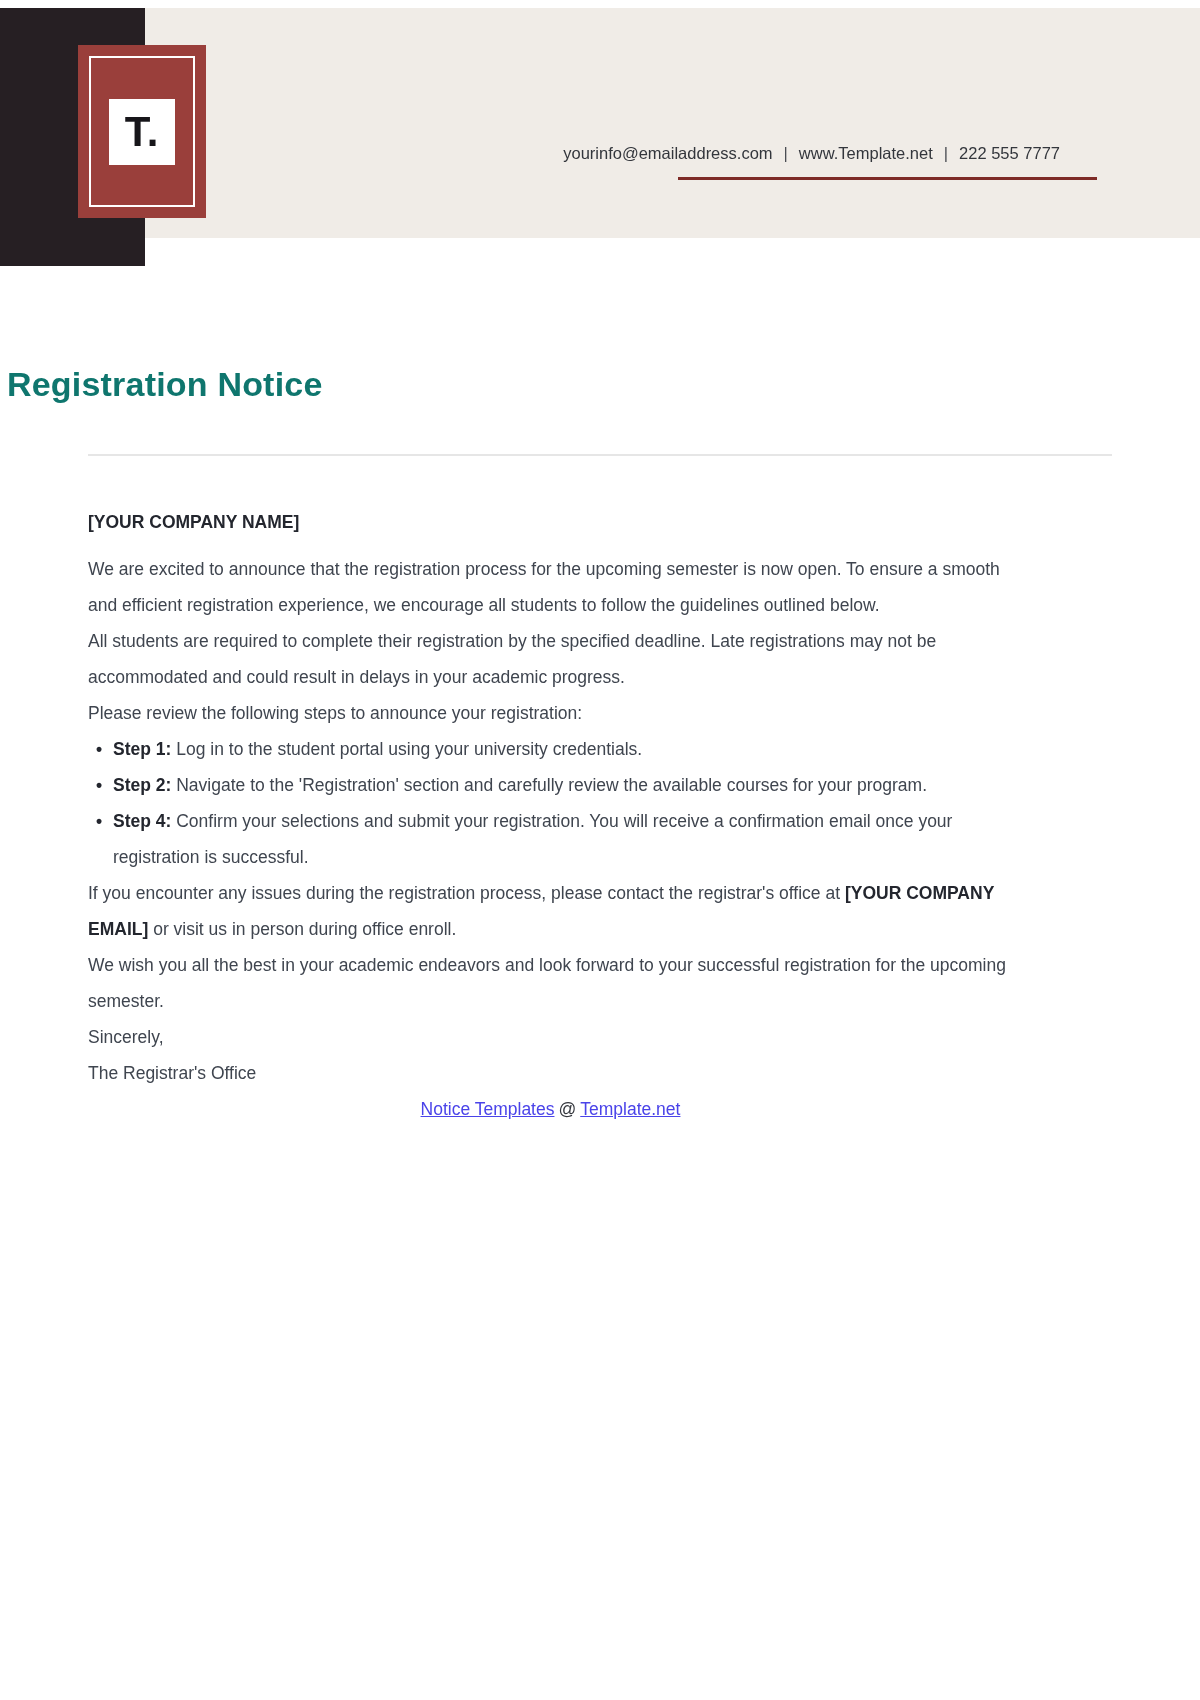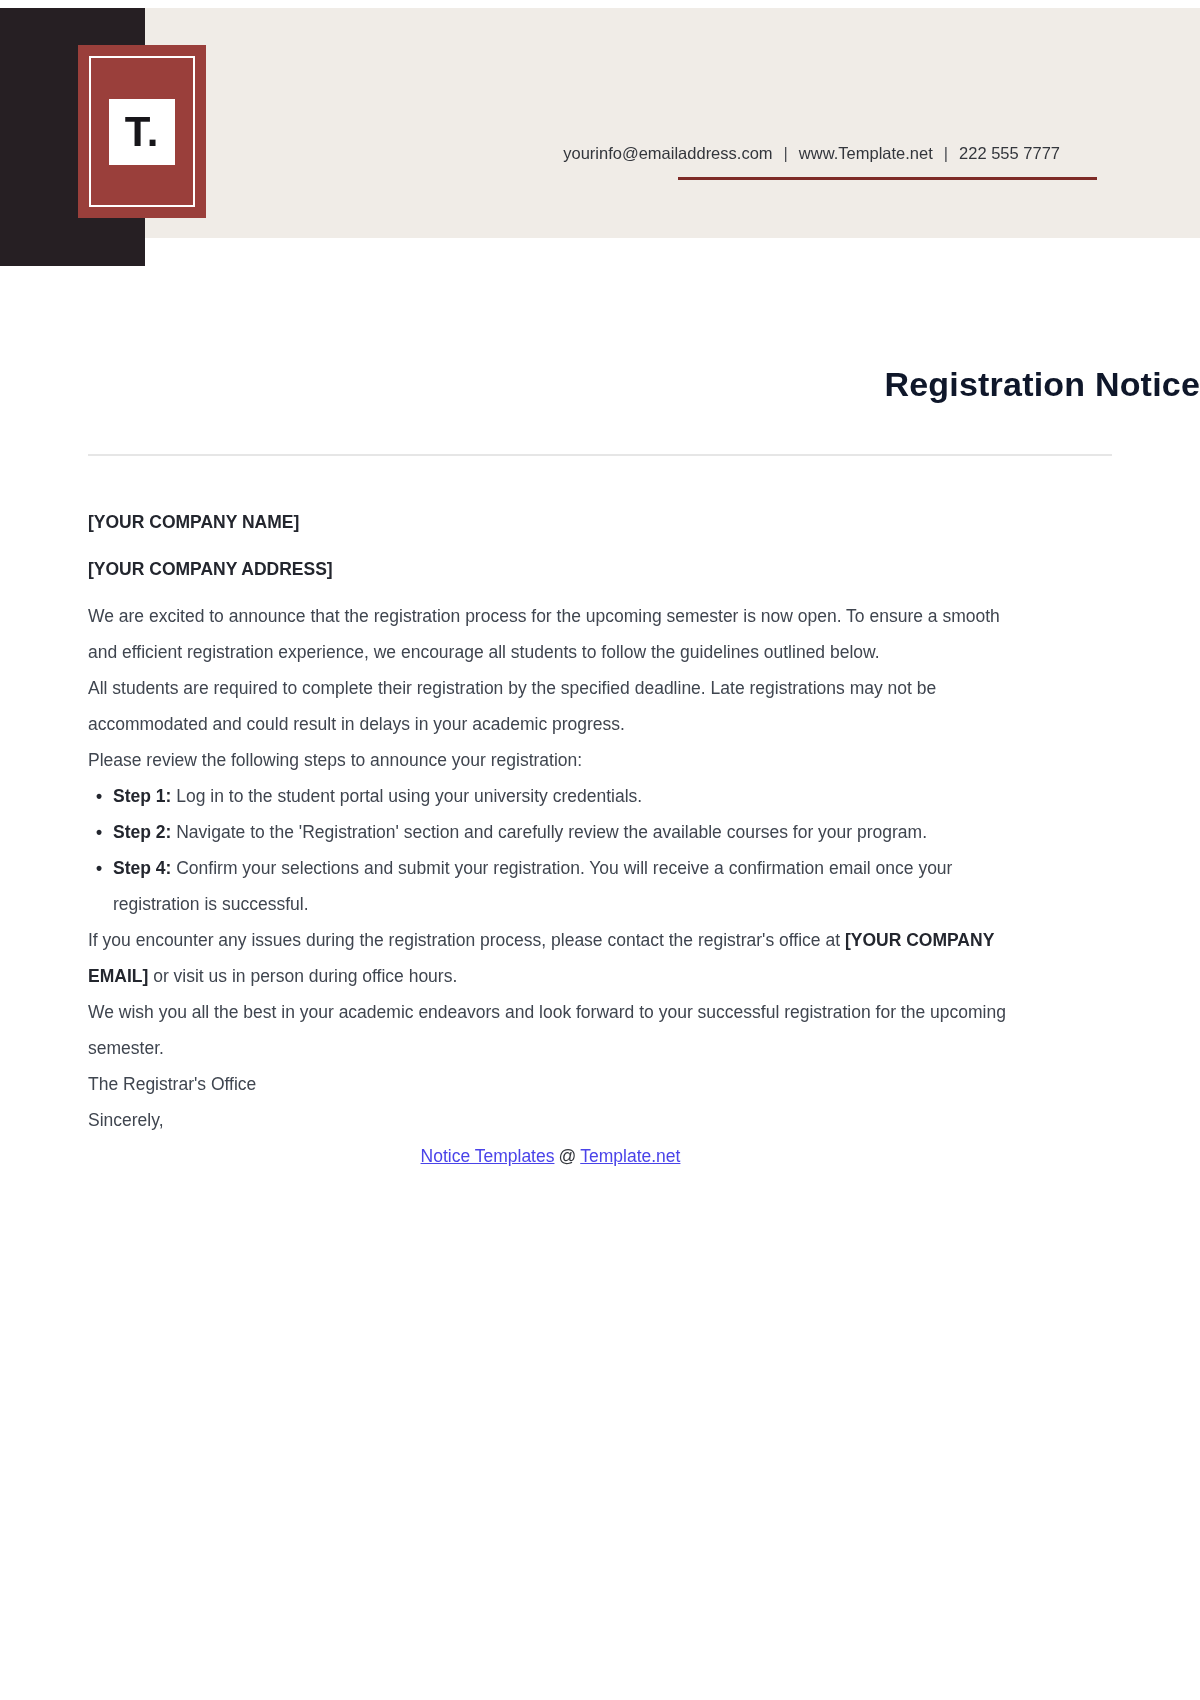--- a/index.html
+++ b/index.html
@@ -51,23 +51,24 @@
     position: absolute; top: 177px; right: 103px;
     width: 419px; height: 3px;
     background: #7e2b27;
   }
 
   
   .doc {
     position: absolute; top: 365px; left: 0; width: 1200px;
   }
   .title {
-    text-align: right;
-    font-size: 34px; font-weight: 700; color: #0f172a;
+    text-align: left;
+    font-size: 34px; font-weight: 700; color: #0f766e;
     letter-spacing: 0.2px;
+    padding-left: 7px;
   }
   .divider {
     border: none; border-top: 2px solid #e6e6e6;
     margin: 50px 88px 0 88px;
   }
   .content {
     margin: 48px 16px 0 88px;
     width: 925px;
     font-size: 17.5px;
     line-height: 36px;
@@ -108,38 +109,37 @@
     <span>yourinfo@emailaddress.com</span><span class="sep">|</span><span>www.Template.net</span><span class="sep">|</span><span>222 555 7777</span>
   </div>
   <div class="red-line"></div>
 
   <div class="doc">
     <h1 class="title">Registration Notice</h1>
     <hr class="divider">
 
     <div class="content">
       <p class="bold spaced">[YOUR COMPANY NAME]</p>
-      <p class="bold spaced">[YOUR COMPANY ADDRESS]</p>
 
 
       <p>We are excited to announce that the registration process for the upcoming semester is now open. To ensure a smooth and efficient registration experience, we encourage all students to follow the guidelines outlined below.</p>
       <p>All students are required to complete their registration by the specified deadline. Late registrations may not be accommodated and could result in delays in your academic progress.</p>
       <p>Please review the following steps to announce your registration:</p>
 
       <ul class="steps">
         <li><strong>Step 1:</strong> <span>Log in to the student portal using your university credentials.</span></li>
         <li><strong>Step 2:</strong> <span>Navigate to the 'Registration' section and carefully review the available courses for your program.</span></li>
         <li><strong>Step 4:</strong> <span>Confirm your selections and submit your registration. You will receive a confirmation email once your registration is successful.</span></li>
       </ul>
 
-      <p><span>If you encounter any issues during the registration process, please contact the registrar's office at</span> <strong>[YOUR COMPANY EMAIL]</strong> <span>or visit us in person during office hours.</span></p>
+      <p><span>If you encounter any issues during the registration process, please contact the registrar's office at</span> <strong>[YOUR COMPANY EMAIL]</strong> <span>or visit us in person during office enroll.</span></p>
 
       <p>We wish you all the best in your academic endeavors and look forward to your successful registration for the upcoming semester.</p>
+      <p>Sincerely,</p>
       <p>The Registrar's Office</p>
-      <p>Sincerely,</p>
 
       <p class="footer-line">
         <a>Notice Templates</a><span class="at">@</span><a>Template.net</a>
       </p>
     </div>
   </div>
 
 </div>
 
 </body></html>

